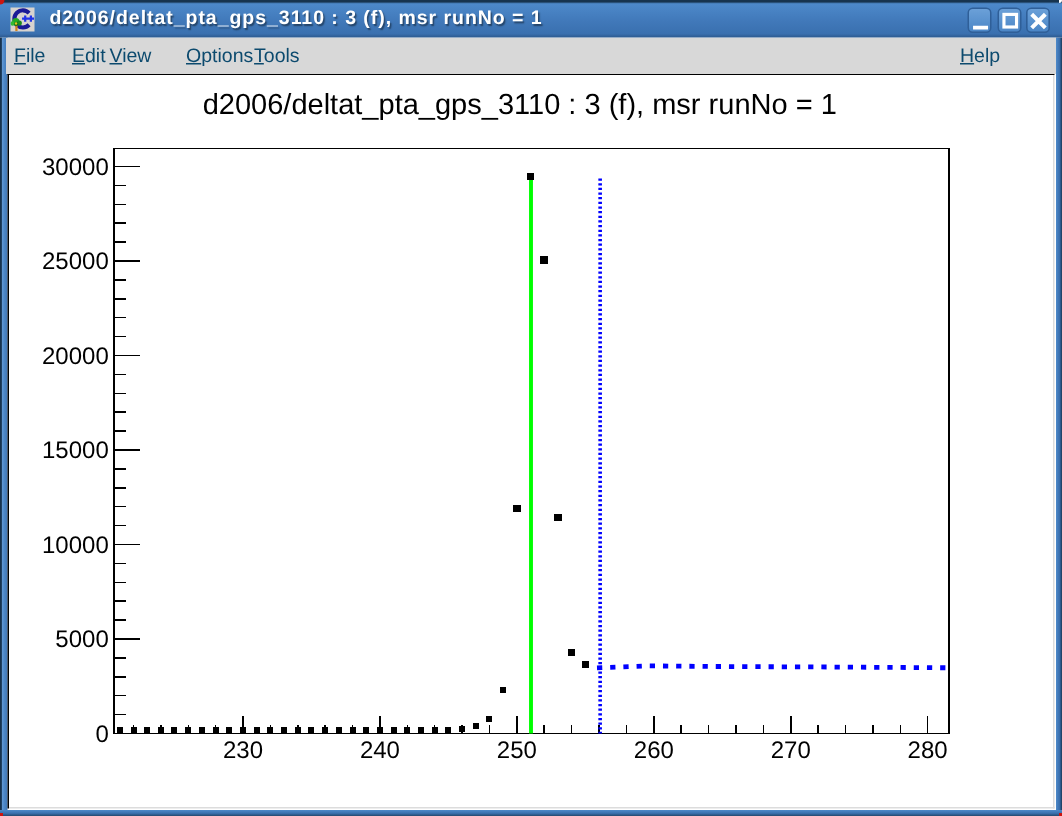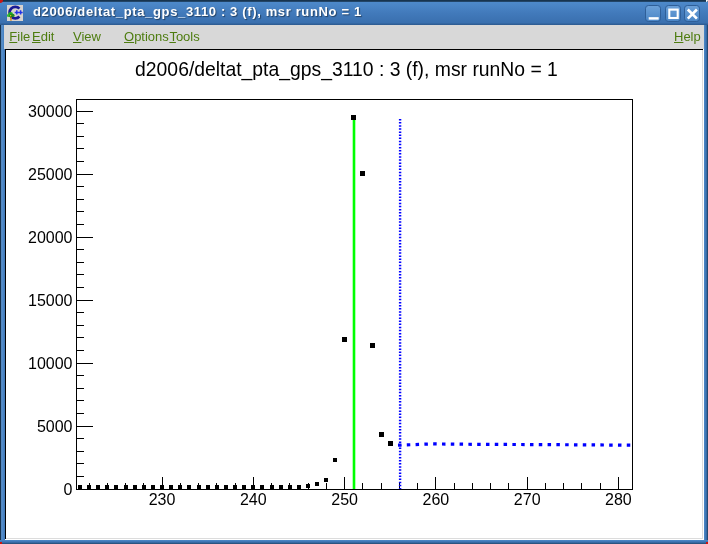--- a/index.html
+++ b/index.html
@@ -13,21 +13,21 @@
 .cl{position:absolute;background:#000;}
 .cg{position:absolute;background:#dcdcdc;}
 #tbar{position:absolute;left:0;top:0;width:708px;height:25px;
 background:linear-gradient(#17344f 0%,#17344f 5%,#4d89ca 10%,#4179ba 55%,#3a70af 90%,#2c598e 100%);}
 #ticon{position:absolute;left:7px;top:5px;width:16px;height:16px;background:#d7d3cf;}
 #ttext{position:absolute;left:33px;top:4px;font-size:13px;font-weight:bold;color:#fff;
 text-shadow:1px 1px 1px rgba(0,0,0,.45);white-space:nowrap;letter-spacing:0.64px;}
 .tbtn{position:absolute;top:4.5px;width:16.5px;height:17.5px;border-radius:3.5px;
 background:linear-gradient(#6ba0d8,#4b86c6);border:1px solid #2f5f98;box-sizing:border-box;}
 #menubar{position:absolute;left:4px;top:25px;width:700px;height:24px;background:#d8d8d8;}
-.mi{position:absolute;top:4px;font-size:13px;color:#4d7c0f;white-space:nowrap;text-align:right;}
+.mi{position:absolute;top:4px;font-size:13px;color:#0c4a6e;white-space:nowrap;text-align:right;}
 #canvas{position:absolute;left:6px;top:50px;width:696px;height:488px;background:#fff;}
 #plot{position:absolute;left:0;top:0;}
 .corner{position:absolute;width:2px;height:2px;background:#cc1510;}
 </style></head><body>
 <div id="win"></div>
 <div id="bl"></div>
 <div id="br"></div>
 <div id="bb"></div>
 <div id="canvas"></div>
 <div class="cl" style="left:5px;top:49px;width:698px;height:1px"></div>
@@ -54,25 +54,25 @@
 <div class="tbtn" style="left:664.5px">
 <svg width="15" height="16">
       <rect x="3.3" y="3.6" width="8.4" height="8.4" fill="none" stroke="#fff" stroke-width="2.1"></rect>
     </svg></div>
 <div class="tbtn" style="left:683.5px">
 <svg width="15" height="16">
       <path d="M2.8 3.5 L11.9 12.6 M11.9 3.5 L2.8 12.6" stroke="#fff" stroke-width="2.7" fill="none"></path>
     </svg></div>
 <div id="menubar">
 <span class="mi" style="left:5.3px"><u>F</u>ile</span>
-<span class="mi" style="left:28px"><u>E</u>dit</span>
+<span class="mi" style="left:44px"><u>E</u>dit</span>
 <span class="mi" style="left:69px"><u>V</u>iew</span>
 <span class="mi" style="left:120px"><u>O</u>ptions</span>
 <span class="mi" style="left:165.4px"><u>T</u>ools</span>
-<span class="mi" style="left:670px"><u>H</u>elp</span>
+<span class="mi" style="left:636px"><u>H</u>elp</span>
 </div>
 <svg id="plot" width="708" height="544" viewBox="0 0 708 544" font-family="Liberation Sans,sans-serif">
 <rect x="76.0" y="99.0" width="556.5" height="390.0" fill="none" stroke="#000" stroke-width="1" shape-rendering="crispEdges"></rect>
 <path d="M89.0 489.0V483.0 M107.2 489.0V483.0 M125.5 489.0V483.0 M143.7 489.0V483.0 M162.0 489.0V477.0 M180.3 489.0V483.0 M198.5 489.0V483.0 M216.8 489.0V483.0 M235.0 489.0V483.0 M253.3 489.0V477.0 M271.5 489.0V483.0 M289.8 489.0V483.0 M308.1 489.0V483.0 M326.3 489.0V483.0 M344.6 489.0V477.0 M362.8 489.0V483.0 M381.1 489.0V483.0 M399.3 489.0V483.0 M417.6 489.0V483.0 M435.9 489.0V477.0 M454.1 489.0V483.0 M472.4 489.0V483.0 M490.6 489.0V483.0 M508.9 489.0V483.0 M527.2 489.0V477.0 M545.4 489.0V483.0 M563.7 489.0V483.0 M581.9 489.0V483.0 M600.2 489.0V483.0 M618.4 489.0V477.0" stroke="#000" stroke-width="1" fill="none" shape-rendering="crispEdges"></path>
 <path d="M76.0 476.4H84.0 M76.0 463.8H84.0 M76.0 451.2H84.0 M76.0 438.6H84.0 M76.0 426.0H93.0 M76.0 413.4H84.0 M76.0 400.8H84.0 M76.0 388.2H84.0 M76.0 375.6H84.0 M76.0 363.0H93.0 M76.0 350.4H84.0 M76.0 337.8H84.0 M76.0 325.2H84.0 M76.0 312.6H84.0 M76.0 300.0H93.0 M76.0 287.4H84.0 M76.0 274.8H84.0 M76.0 262.2H84.0 M76.0 249.6H84.0 M76.0 237.0H93.0 M76.0 224.4H84.0 M76.0 211.8H84.0 M76.0 199.2H84.0 M76.0 186.6H84.0 M76.0 174.0H93.0 M76.0 161.4H84.0 M76.0 148.8H84.0 M76.0 136.2H84.0 M76.0 123.6H84.0 M76.0 111.0H93.0" stroke="#000" stroke-width="1" fill="none" shape-rendering="crispEdges"></path>
 <text x="72.5" y="494.6" font-size="16" text-anchor="end" fill="#000">0</text>
 <text x="72.5" y="431.6" font-size="16" text-anchor="end" fill="#000">5000</text>
 <text x="72.5" y="368.6" font-size="16" text-anchor="end" fill="#000">10000</text>
 <text x="72.5" y="305.6" font-size="16" text-anchor="end" fill="#000">15000</text>
 <text x="72.5" y="242.6" font-size="16" text-anchor="end" fill="#000">20000</text>

